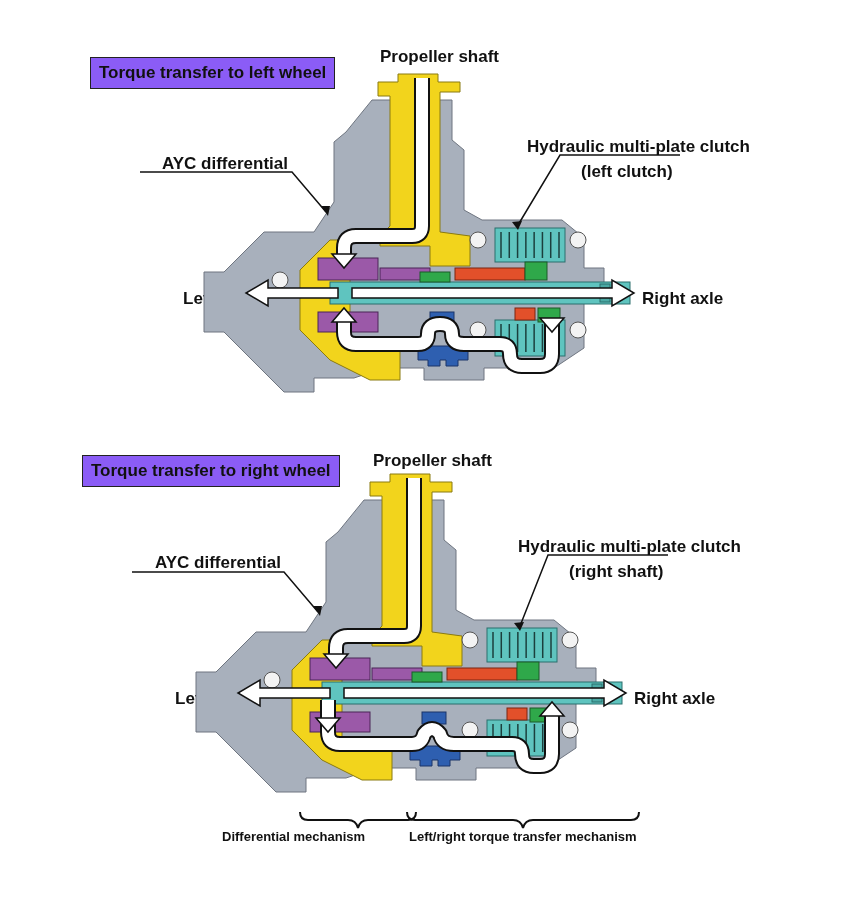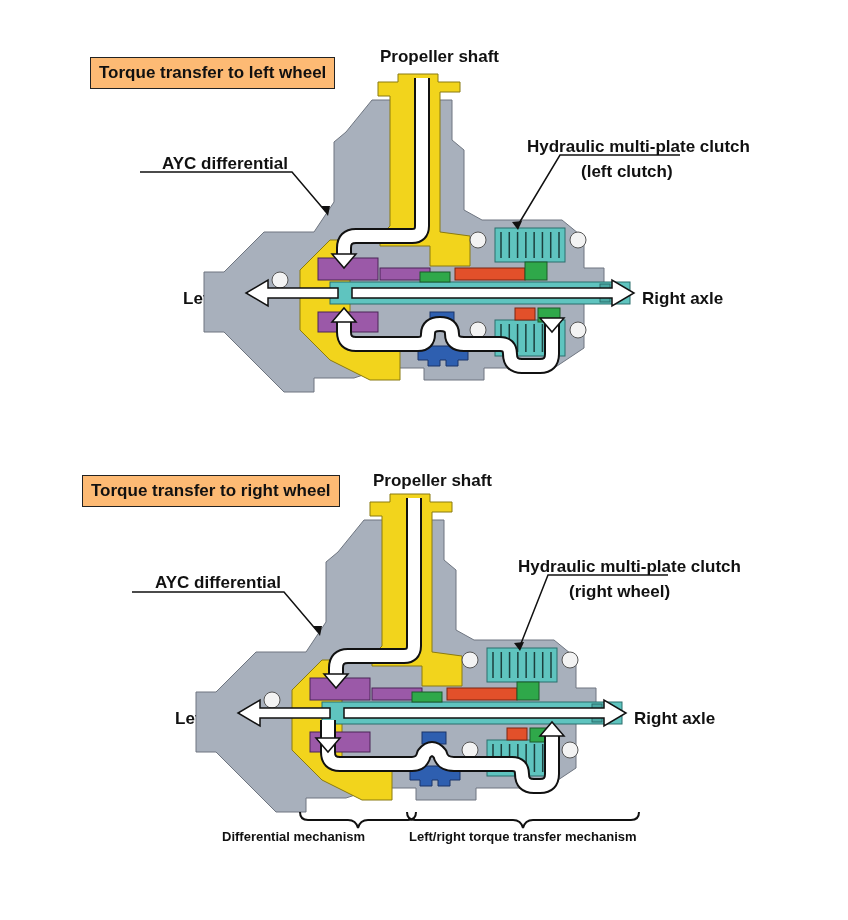--- a/index.html
+++ b/index.html
@@ -1,21 +1,21 @@
 <!DOCTYPE html>
 <html><head>
 <meta charset="utf-8">
 <style>
   html, body { margin: 0; padding: 0; background: #ffffff; }
   body { width: 848px; height: 920px; position: relative; overflow: hidden;
          font-family: "Liberation Sans", "DejaVu Sans", sans-serif; color: #111; }
   .panel { position: absolute; left: 0; width: 848px; height: 420px; }
   #panel-left { top: 0; }
-  #panel-right { top: 420px; }
-  .title-box { position: absolute; border: 1.5px solid #222; background: #fdba74;
+  #panel-right { top: 400px; }
+  .title-box { position: absolute; border: 1.5px solid #222; background: #8b5cf6;
                font-weight: bold; font-size: 17px; padding: 5px 8px; white-space: nowrap; }
   .lbl { position: absolute; font-weight: bold; font-size: 17px; white-space: nowrap; }
   svg.dia { position: absolute; left: 0; top: 0; }
   .bottom-label { position: absolute; font-weight: bold; font-size: 13px; white-space: nowrap; }
 </style>
 </head>
 <body>
 
 <div class="panel" id="panel-left">
   <div class="title-box" style="left:90px; top:57px;">Torque transfer to left wheel</div>
@@ -80,21 +80,21 @@
       <path d="M680,155 H560 L518,225" fill="none" stroke="#111" stroke-width="1.5"></path>
       <path d="M512,222 l6,8 l4,-9 z" fill="#111"></path>
     </svg>
 </div>
 
 <div class="panel" id="panel-right">
   <div class="title-box" style="left:82px; top:55px;">Torque transfer to right wheel</div>
   <div class="lbl" style="left:373px; top:51px;">Propeller shaft</div>
   <div class="lbl" style="left:155px; top:153px;">AYC differential</div>
   <div class="lbl" style="left:518px; top:137px;">Hydraulic multi-plate clutch</div>
-  <div class="lbl" style="left:569px; top:162px;">(right wheel)</div>
+  <div class="lbl" style="left:569px; top:162px;">(right shaft)</div>
   <div class="lbl" style="left:175px; top:289px;">Left axle</div>
   <div class="lbl" style="left:634px; top:289px;">Right axle</div>
   <svg class="dia" width="848" height="420">
       <g transform="translate(-8,0)">
         <path d="M372,100 h80 v40 l12,10 v60 l18,10 h80 l22,18 v30 h20 v30 h-20 v50 l-30,20 h-70 v12 h-60 v-12 h-40 l-30,10 h-40 v14 h-30 l-60,-60 h-20 v-60 h20 l40,-40 h50 l20,-30 v-60 l12,-10 z" fill="#a8b0bc" stroke="#6e7580" stroke-width="1"></path>
         <path d="M378,82 h20 v-8 h40 v8 h22 v10 h-20 v140 l30,4 v30 h-40 v-20 h-50 v-10 l10,-10 v-130 h-12 z" fill="#f2d41c" stroke="#8a7a10" stroke-width="1"></path>
         <path d="M300,270 l30,-30 h20 v100 l50,10 v30 h-30 l-40,-20 l-30,-30 z" fill="#f2d41c" stroke="#8a7a10" stroke-width="1"></path>
         <rect x="318" y="258" width="60" height="22" fill="#9b59a8" stroke="#4a2556"></rect>
         <rect x="318" y="312" width="60" height="20" fill="#9b59a8" stroke="#4a2556"></rect>
         <rect x="380" y="268" width="50" height="12" fill="#9b59a8" stroke="#4a2556"></rect>

